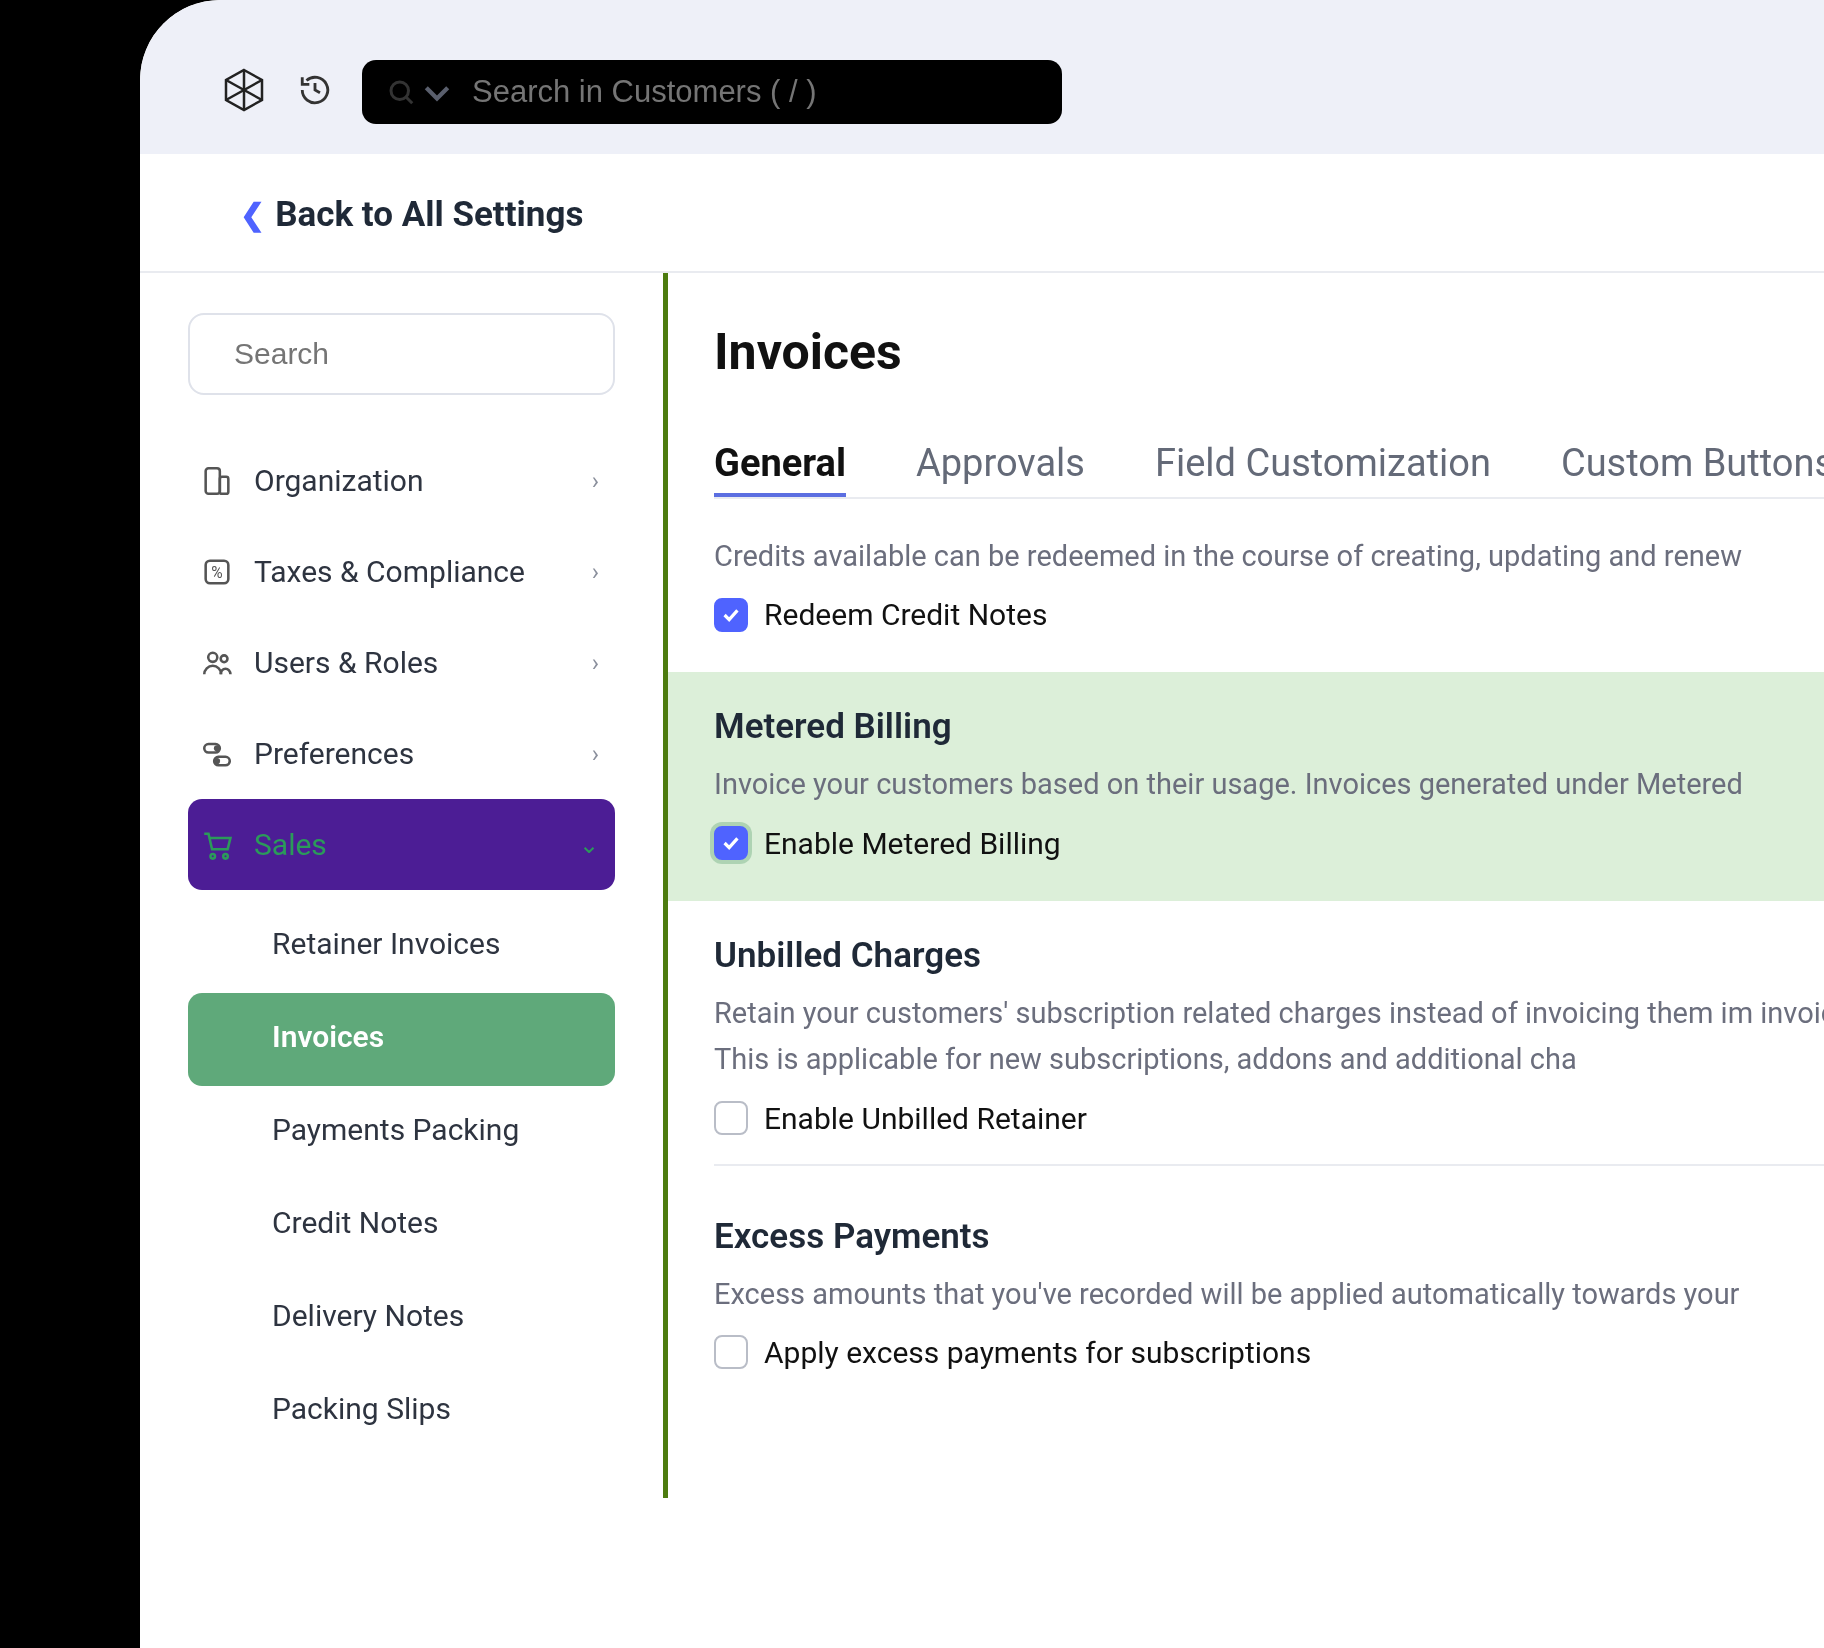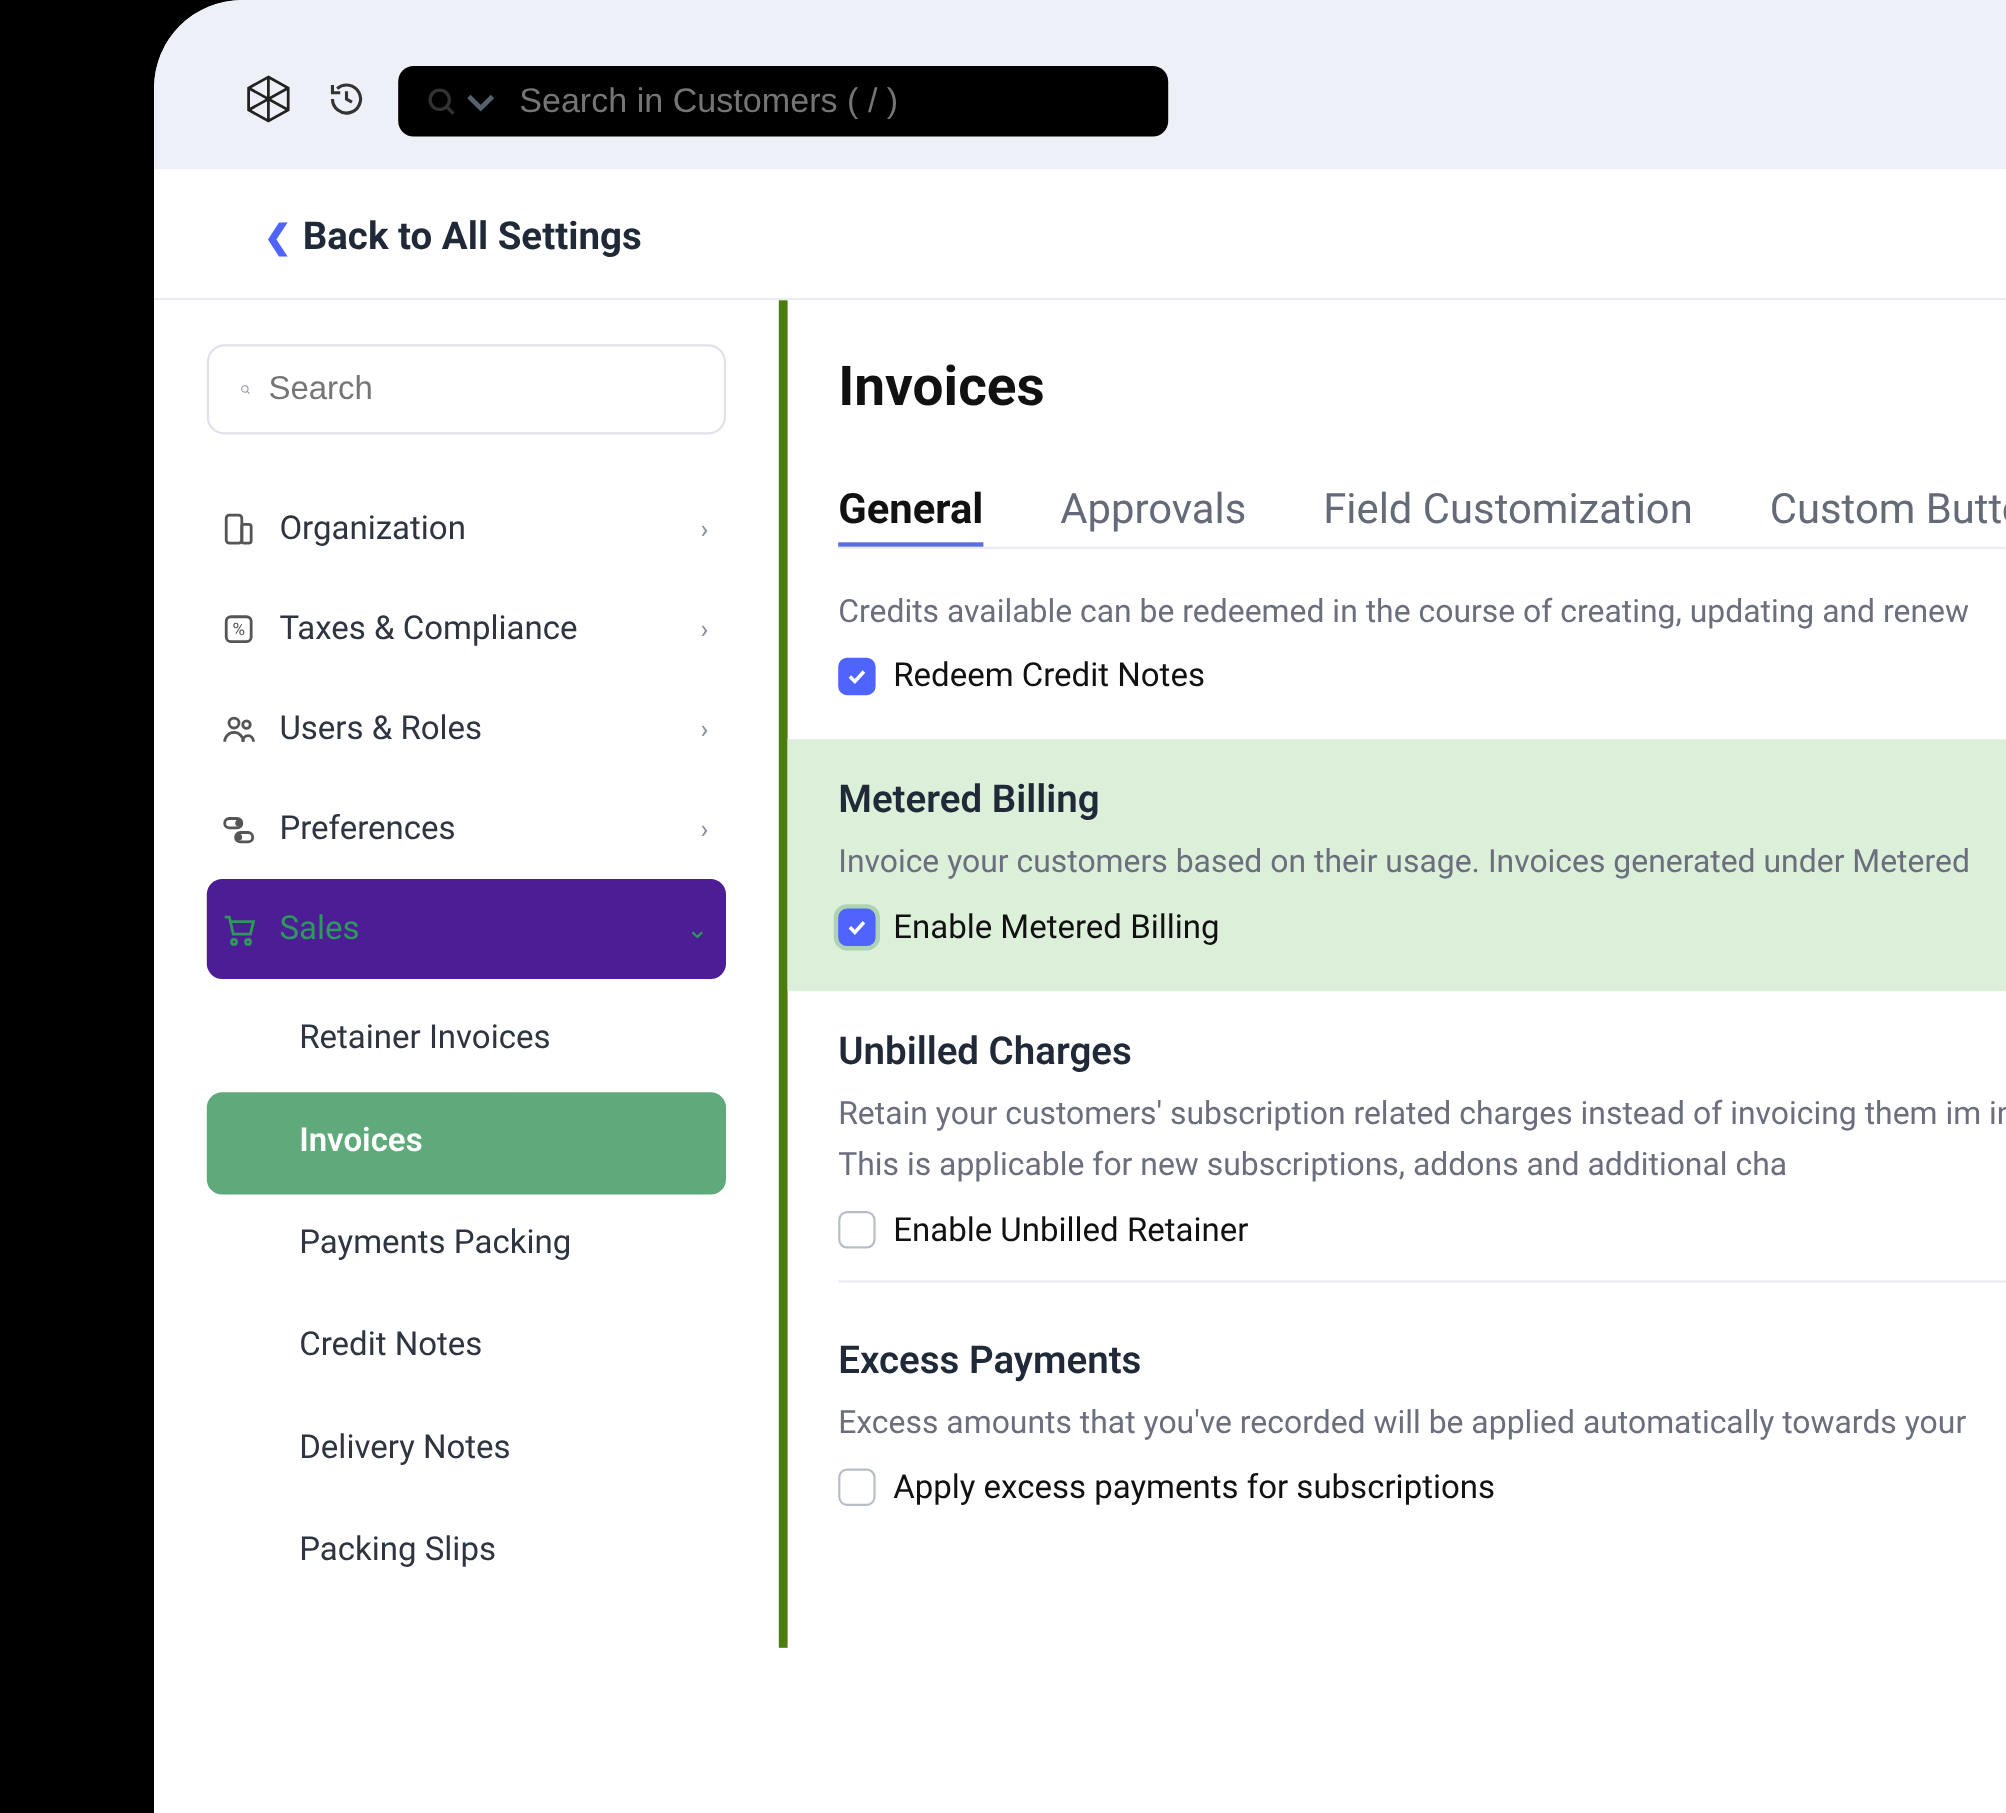--- a/index.html
+++ b/index.html
@@ -71,23 +71,23 @@
       color: #1f2937;
       cursor: pointer;
     }
     .back-chevron { color: #4f63ff; font-size: 30px; }
     
     .body {
       display: flex;
       background: #fff;
     }
     .sidebar {
-      width: 576px;
+      width: 528px;
       padding: 40px 48px 40px 48px;
-      border-right: 8px solid #4d7c0f;
+      border-right: 5px solid #4d7c0f;
     }
     .sb-search {
       display: flex;
       align-items: center;
       gap: 16px;
       border: 2px solid #dfe2ea;
       border-radius: 16px;
       padding: 22px 28px;
       margin-bottom: 40px;
     }

